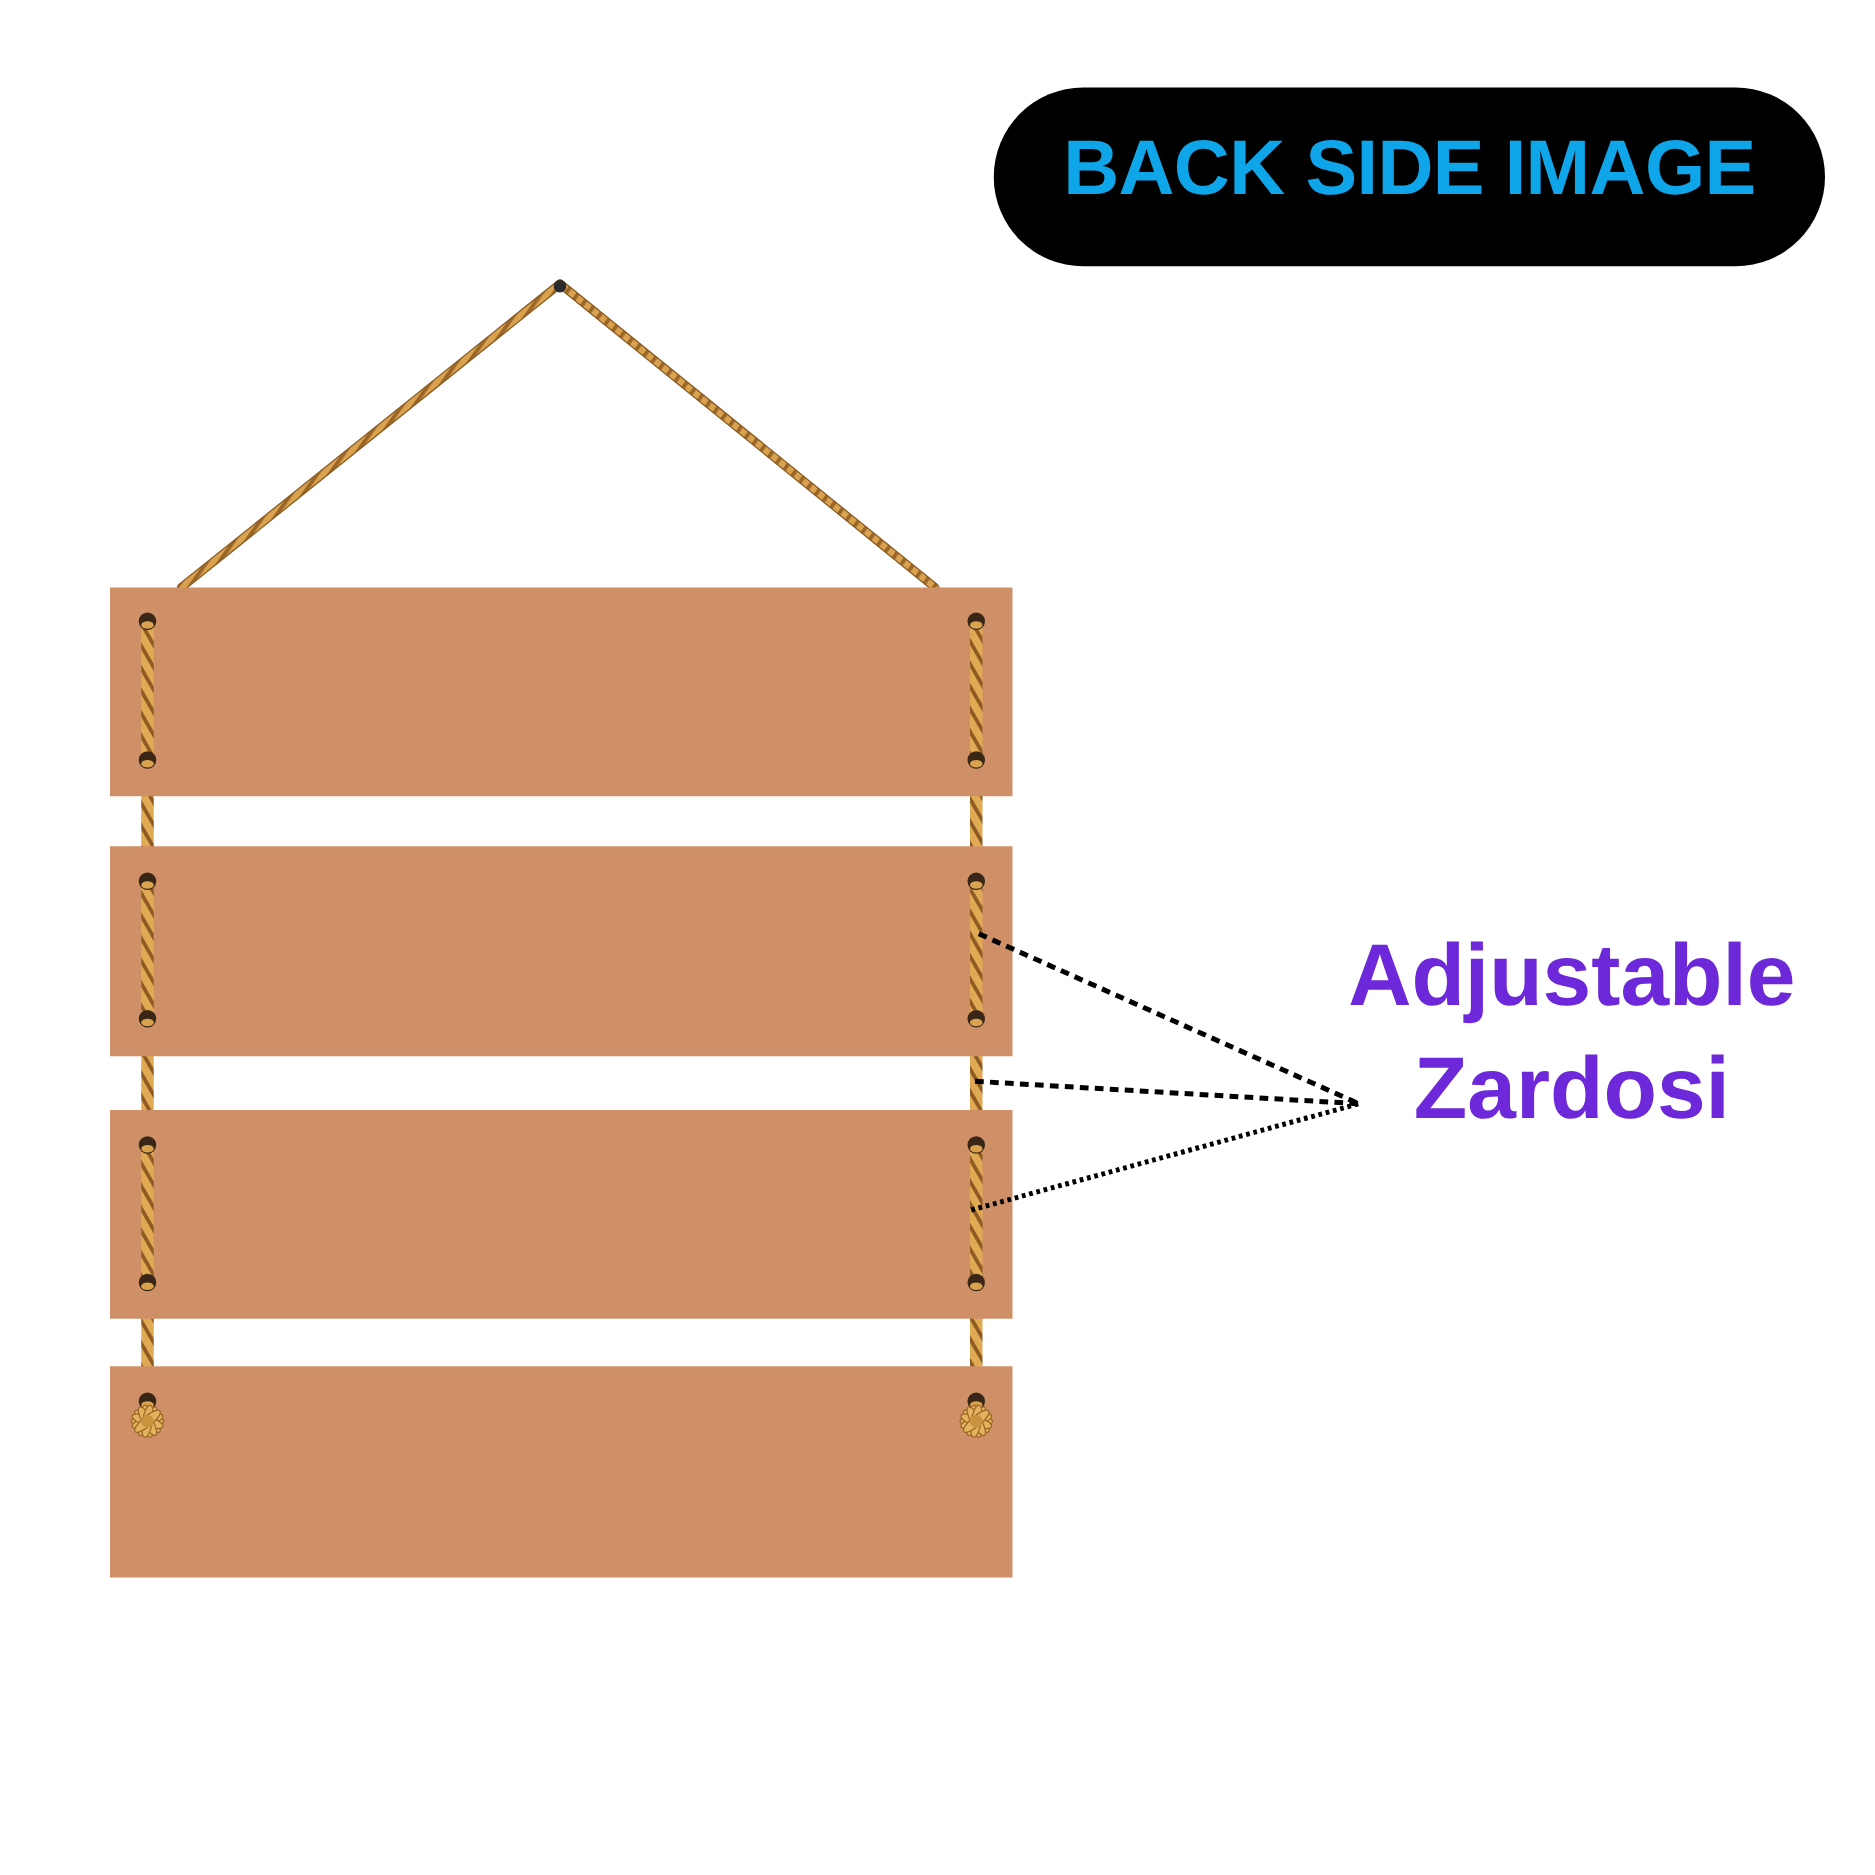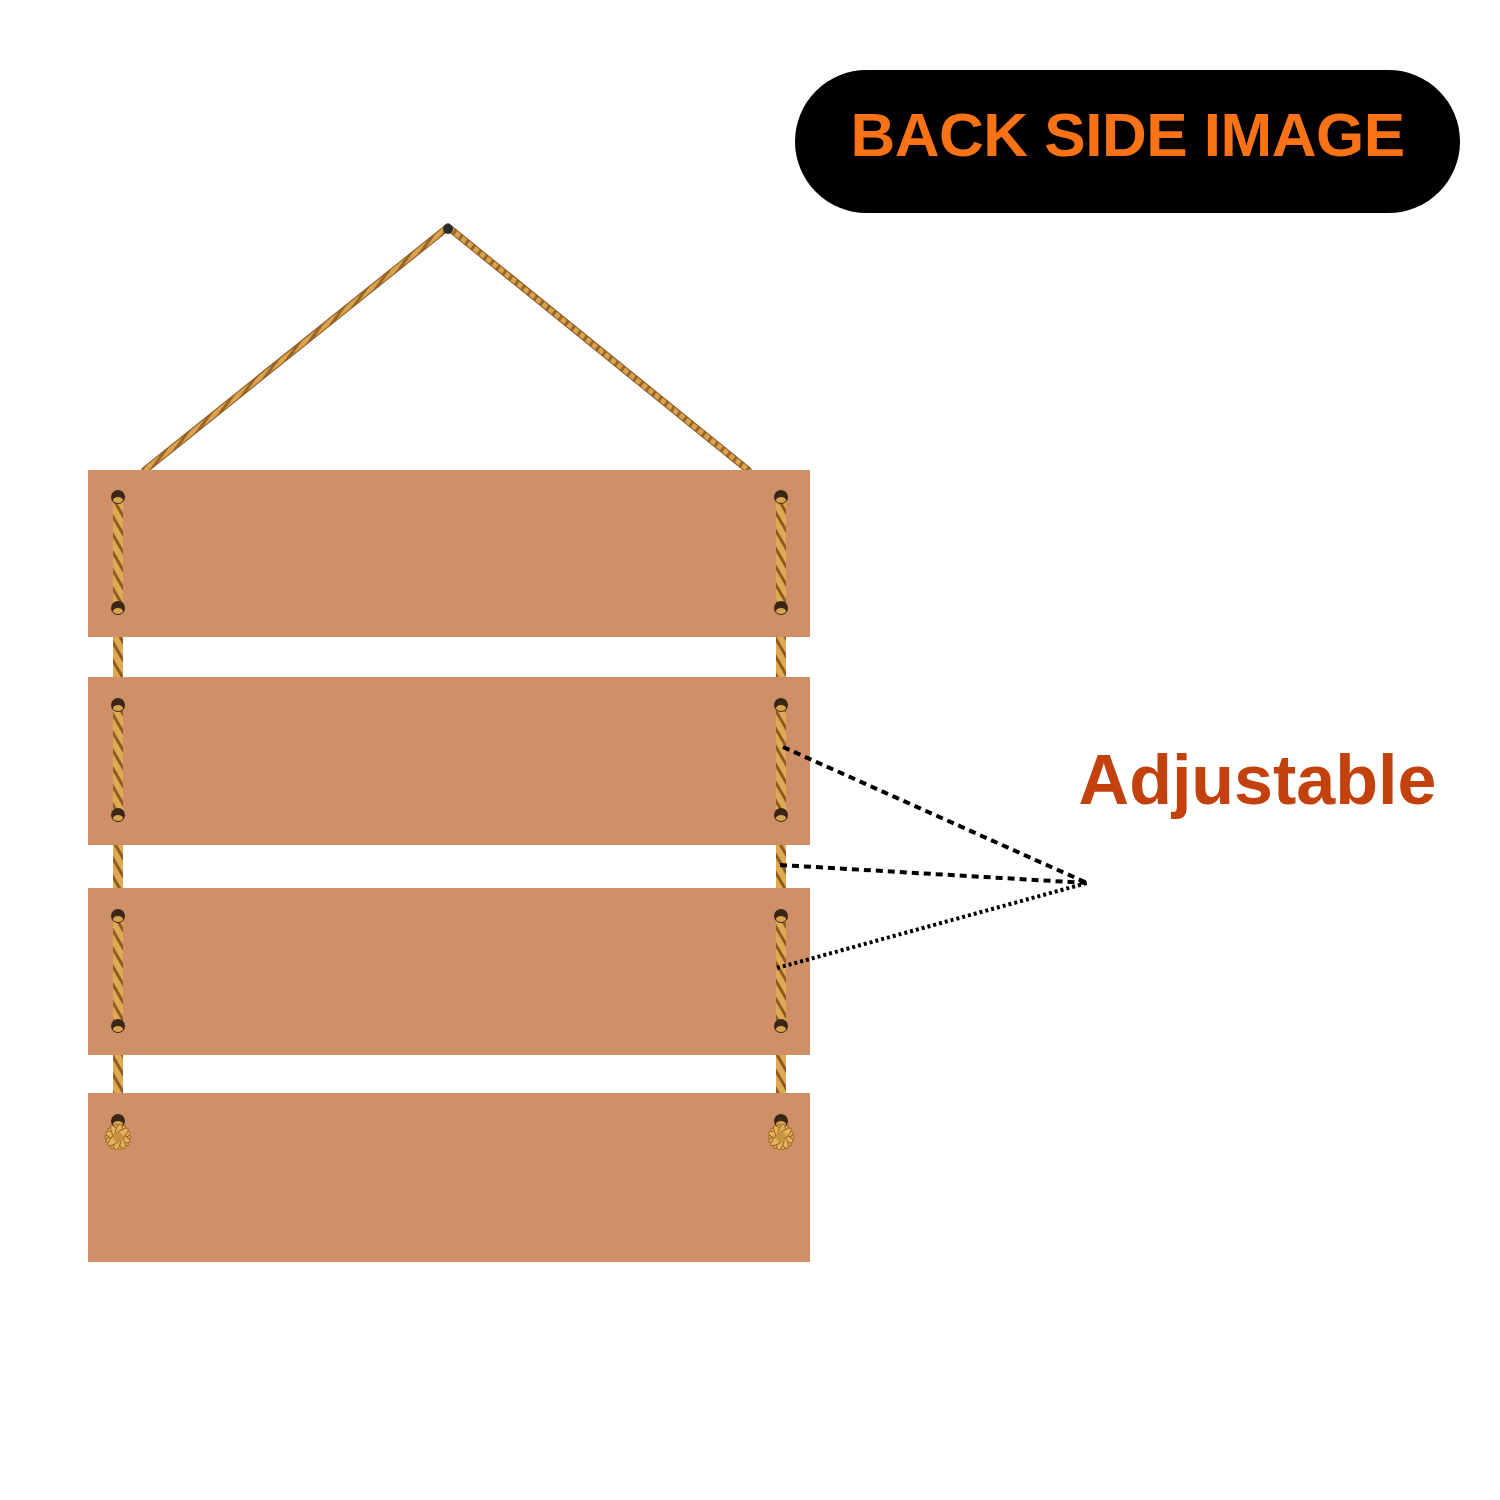--- a/index.html
+++ b/index.html
@@ -4,26 +4,26 @@
   <style>
     html, body { margin: 0; padding: 0; background: #ffffff; }
     body { width: 1500px; height: 1500px; position: relative; overflow: hidden;
            font-family: "Liberation Sans", sans-serif; }
     .badge {
       position: absolute; left: 795px; top: 70px; width: 665px; height: 143px;
       background: #000000; border-radius: 72px;
       display: flex; align-items: center; justify-content: center;
     }
     .badge-text {
-      color: #f97316; font-weight: bold; font-size: 62px; letter-spacing: -0.5px;
+      color: #0ea5e9; font-weight: bold; font-size: 62px; letter-spacing: -0.5px;
       font-family: "Liberation Sans", sans-serif; margin-top: -14px;
     }
     .callout {
       position: absolute; left: 1040px; top: 735px; width: 435px;
-      text-align: center; color: #c2410c; font-weight: bold;
+      text-align: center; color: #6d28d9; font-weight: bold;
       font-size: 70px; line-height: 90px;
       font-family: "Liberation Sans", sans-serif;
     }
     .callout span { display: block; }
     svg.art { position: absolute; left: 0; top: 0; }
   </style>
 </head>
 <body>
 
 <svg class="art" width="1500" height="1500" viewBox="0 0 1500 1500" xmlns="http://www.w3.org/2000/svg">
@@ -120,13 +120,14 @@
       <line x1="777" y1="968" x2="1087" y2="883" stroke="#000" stroke-width="4" stroke-dasharray="3 3"></line>
     </g>
 </svg>
 
 <div class="badge">
   <span class="badge-text">BACK SIDE IMAGE</span>
 </div>
 
 <div class="callout">
   <span>Adjustable</span>
+  <span>Zardosi</span>
 </div>
 
 </body></html>

